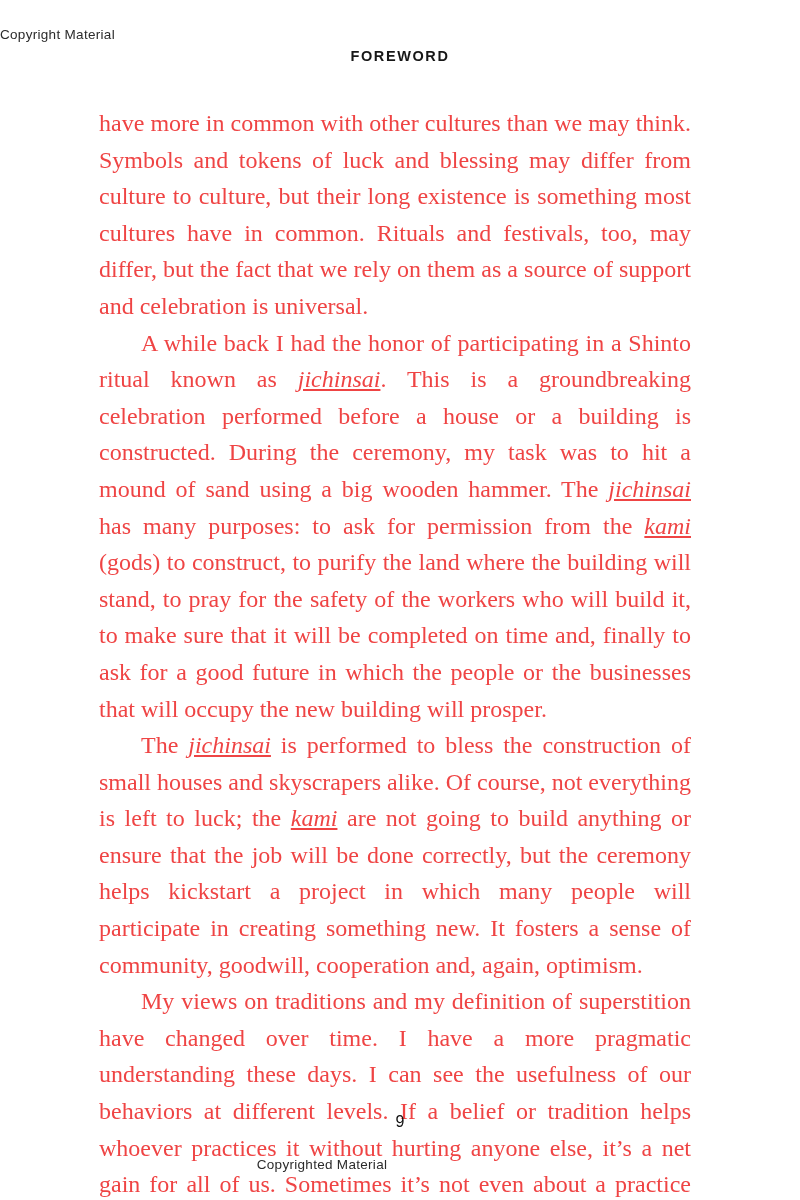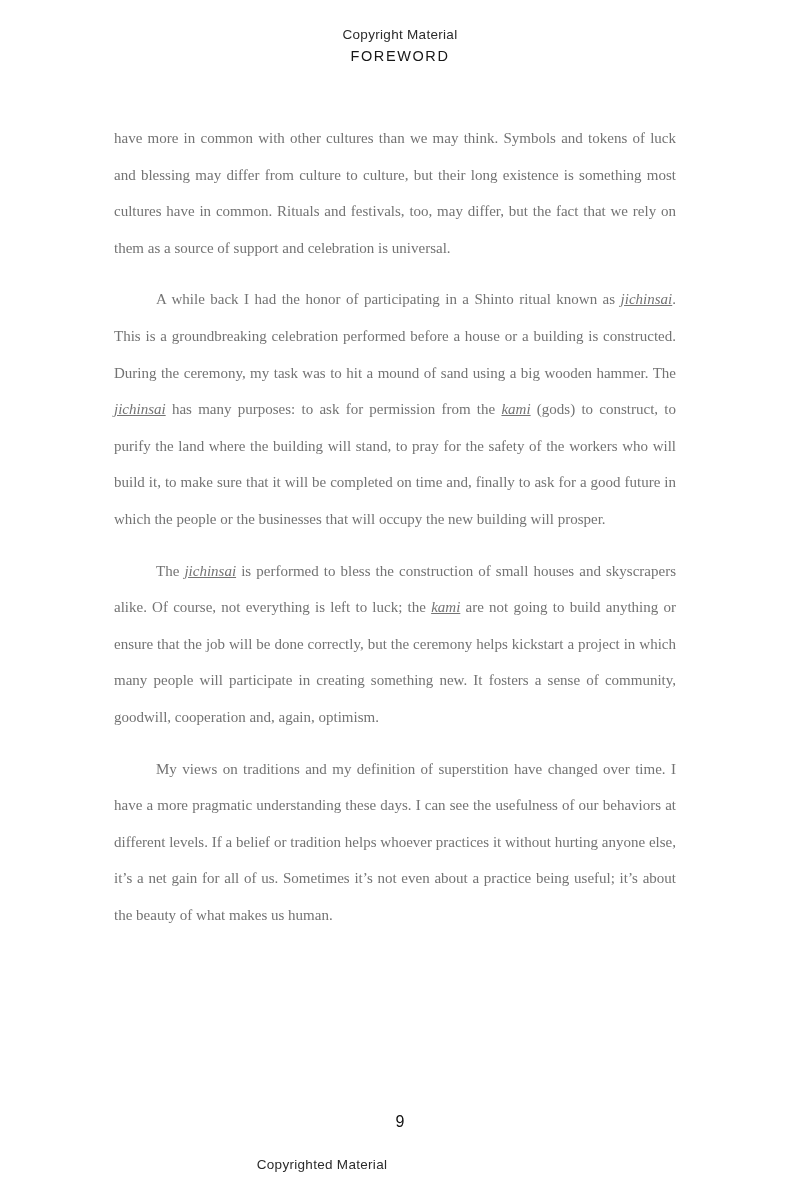--- a/index.html
+++ b/index.html
@@ -19,50 +19,50 @@
     width: 800px;
     height: 1200px;
     position: relative;
     box-sizing: border-box;
   }
   .copyright-top {
     position: absolute;
     top: 27px;
     left: 0;
     width: 800px;
-    text-align: center;
     font-family: "Liberation Sans", sans-serif;
     font-size: 13.5px;
     letter-spacing: 0.3px;
     color: #2b2b2b;
   }
   .running-head {
     position: absolute;
     top: 48px;
     left: 0;
     width: 800px;
     text-align: center;
     font-family: "Liberation Sans", sans-serif;
     font-size: 14.5px;
     letter-spacing: 1.6px;
     color: #171717;
+    font-weight: bold;
   }
   .body-block {
     position: absolute;
     top: 105px;
     left: 99px;
     width: 592px;
   }
   .body-block p {
-    margin: 15px;
-    font-size: 15px;
+    margin: 0;
+    font-size: 24px;
     line-height: 36.6px;
     text-align: justify;
     text-justify: inter-word;
-    color: #737373;
+    color: #ef4444;
     hyphens: none;
   }
   .body-block p.indent {
     text-indent: 42px;
   }
   .body-block p.last-line-left {
     text-align-last: left;
   }
   em {
     font-style: italic;

